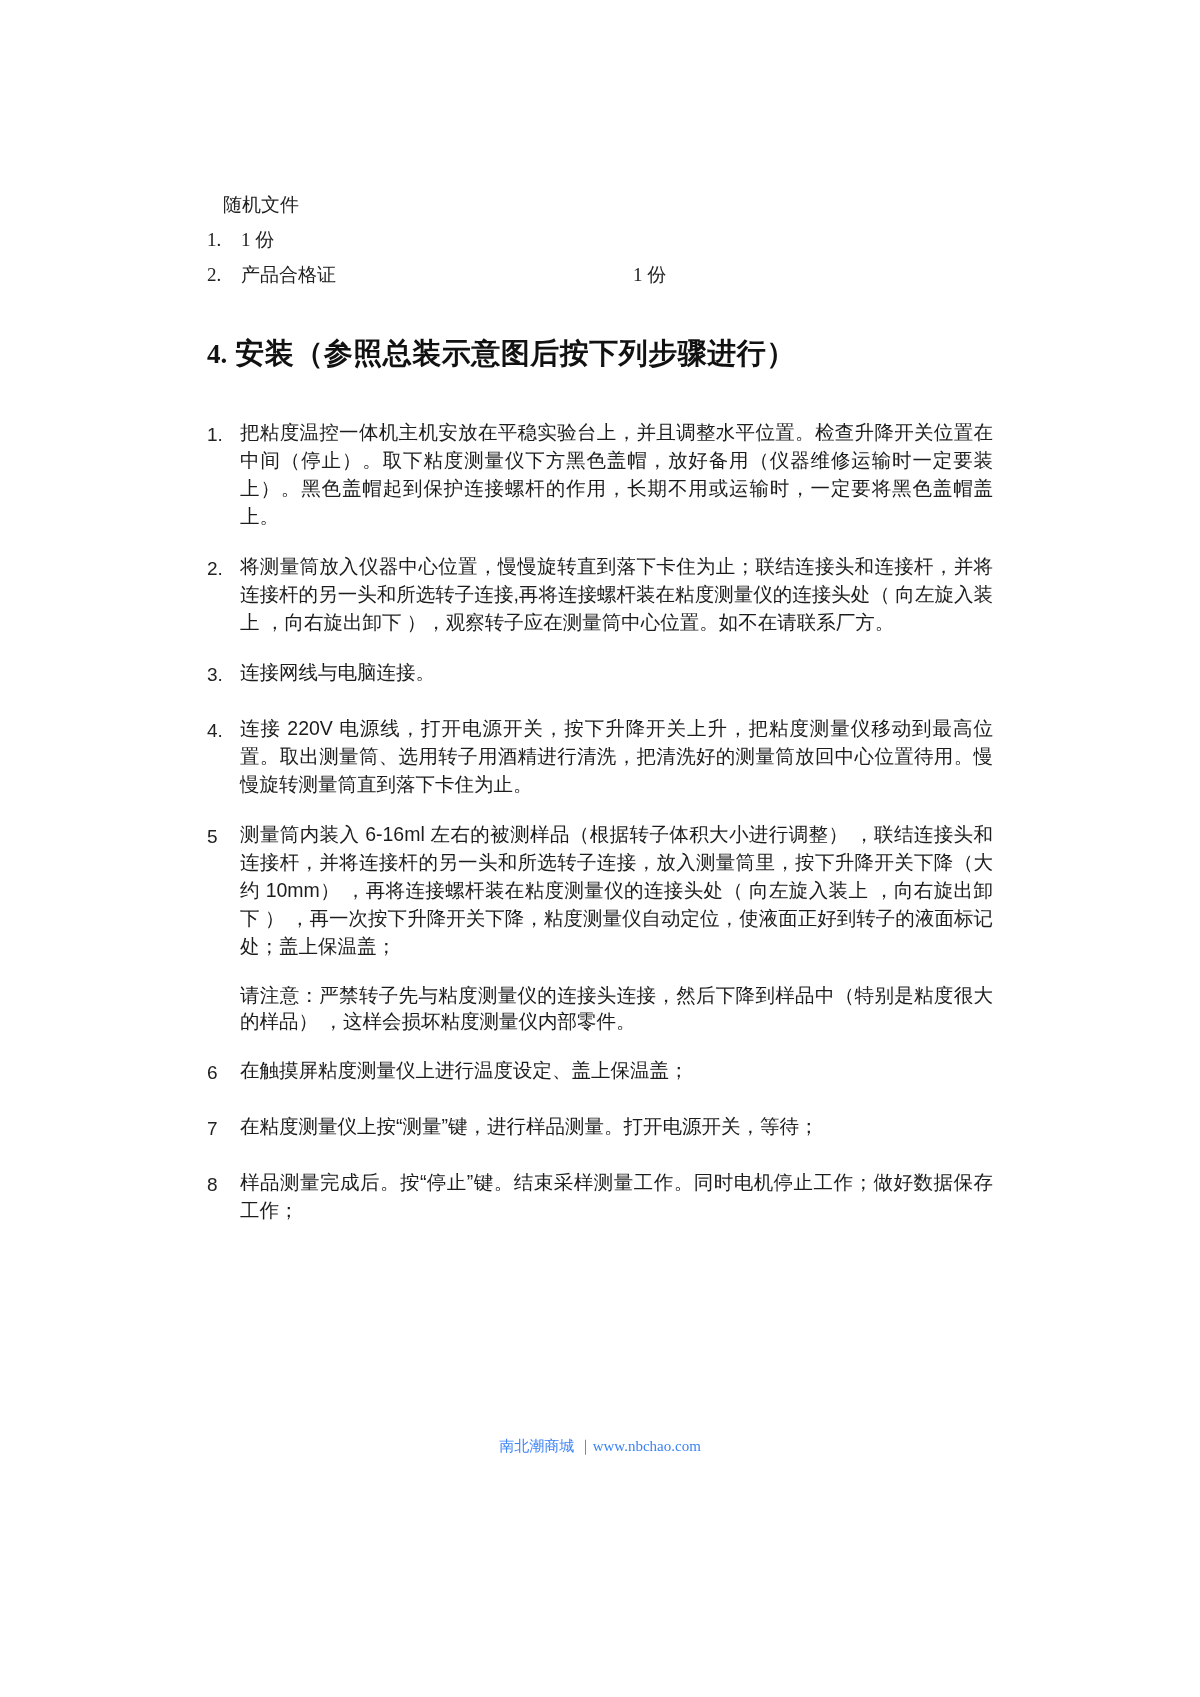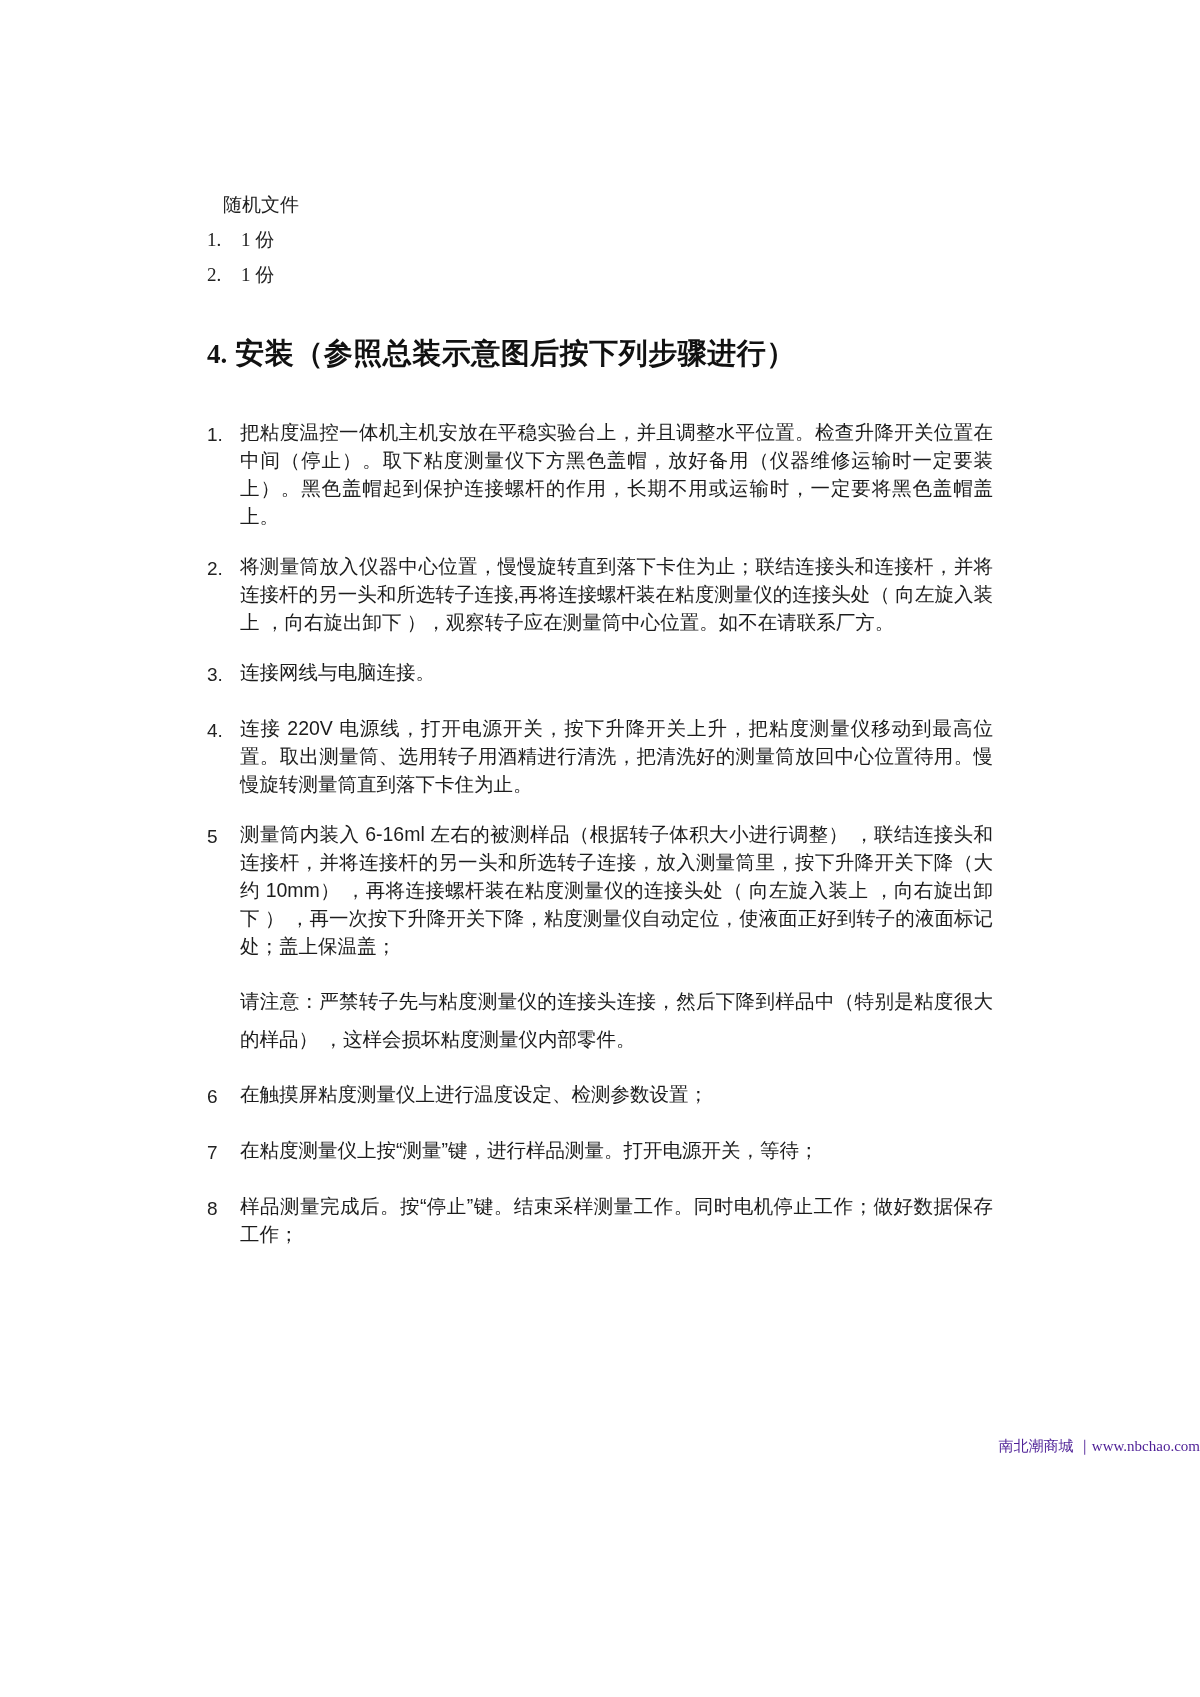--- a/index.html
+++ b/index.html
@@ -73,49 +73,50 @@
   .step-text {
     flex: 1;
     font-size: 19.5px;
     line-height: 28px;
     text-align: justify;
     color: #1c1c1c;
   }
   .note {
     margin: 0 0 22px 33px;
     font-size: 19.5px;
-    line-height: 38px;
+    line-height: 26px;
     text-align: justify;
     color: #1c1c1c;
   }
   .footer {
     position: absolute;
     left: 0;
     right: 0;
     top: 1437px;
-    text-align: right;
+    text-align: center;
     font-family: "Liberation Serif", serif;
     font-size: 15px;
-    color: #4c1d95;
+    color: #3b82f6;
   }
 </style>
 </head>
 <body>
 
 <div class="page">
   <div class="content">
 
     <div class="doc-list">
       <div class="doc-list-title">随机文件</div>
       <div class="doc-item">
         <span class="doc-num">1.</span>
         <span class="doc-qty">1 份</span>
       </div>
       <div class="doc-item">
         <span class="doc-num">2.</span>
+        <span class="doc-text">产品合格证</span>
         <span class="doc-qty">1 份</span>
       </div>
     </div>
 
     <div class="heading">
       <span class="heading-num">4.</span>
       <span class="heading-text">安装（参照总装示意图后按下列步骤进行）</span>
     </div>
 
     <div class="steps">
@@ -142,21 +143,21 @@
 
       <div class="step">
         <span class="step-num">5</span>
         <div class="step-text">测量筒内装入 6-16ml 左右的被测样品（根据转子体积大小进行调整） ，联结连接头和连接杆，并将连接杆的另一头和所选转子连接，放入测量筒里，按下升降开关下降（大约 10mm） ，再将连接螺杆装在粘度测量仪的连接头处（ 向左旋入装上 ，向右旋出卸下 ） ，再一次按下升降开关下降，粘度测量仪自动定位，使液面正好到转子的液面标记处；盖上保温盖；</div>
       </div>
 
       <div class="note">请注意：严禁转子先与粘度测量仪的连接头连接，然后下降到样品中（特别是粘度很大的样品） ，这样会损坏粘度测量仪内部零件。</div>
 
       <div class="step">
         <span class="step-num">6</span>
-        <div class="step-text">在触摸屏粘度测量仪上进行温度设定、检测参数设置；</div>
+        <div class="step-text">在触摸屏粘度测量仪上进行温度设定、盖上保温盖；</div>
       </div>
 
       <div class="step">
         <span class="step-num">7</span>
         <div class="step-text">在粘度测量仪上按“测量”键，进行样品测量。打开电源开关，等待；</div>
       </div>
 
       <div class="step">
         <span class="step-num">8</span>
         <div class="step-text">样品测量完成后。按“停止”键。结束采样测量工作。同时电机停止工作；做好数据保存工作；</div>

